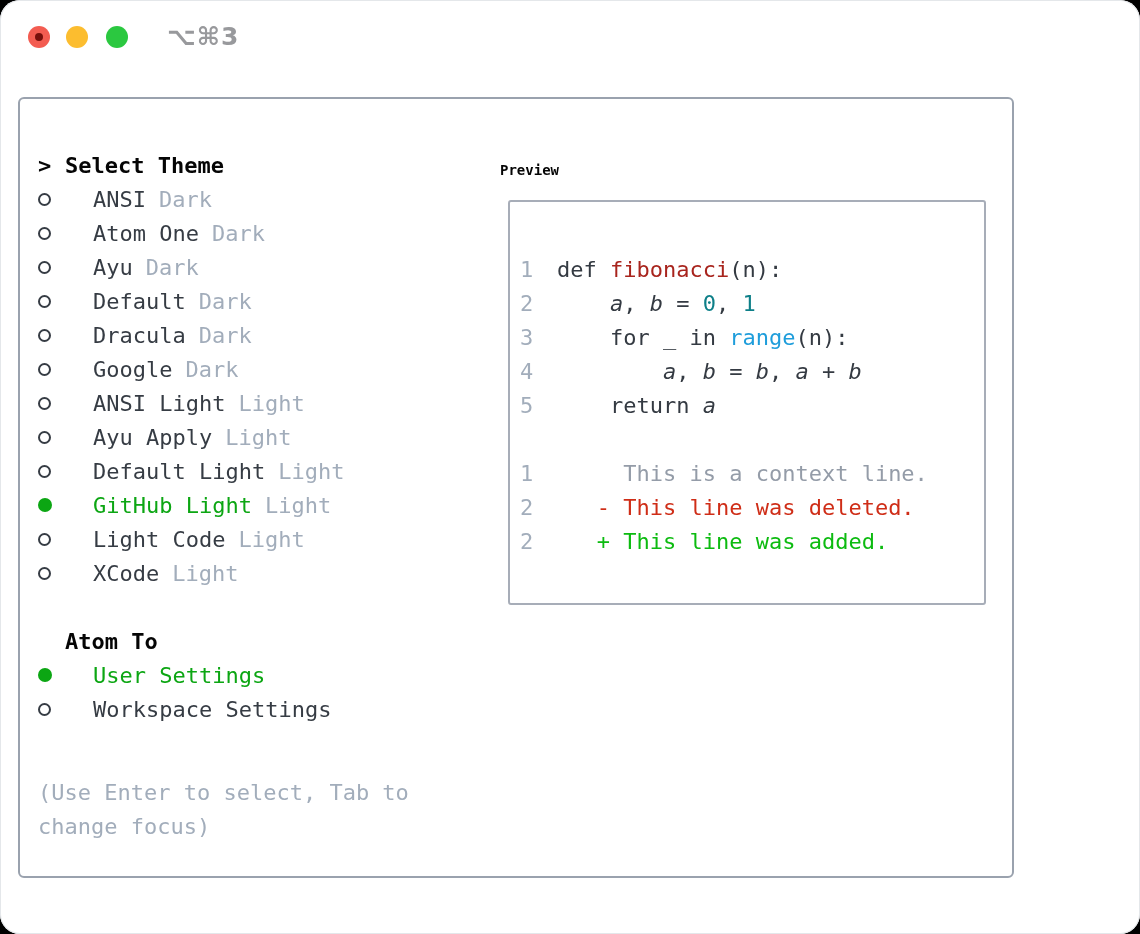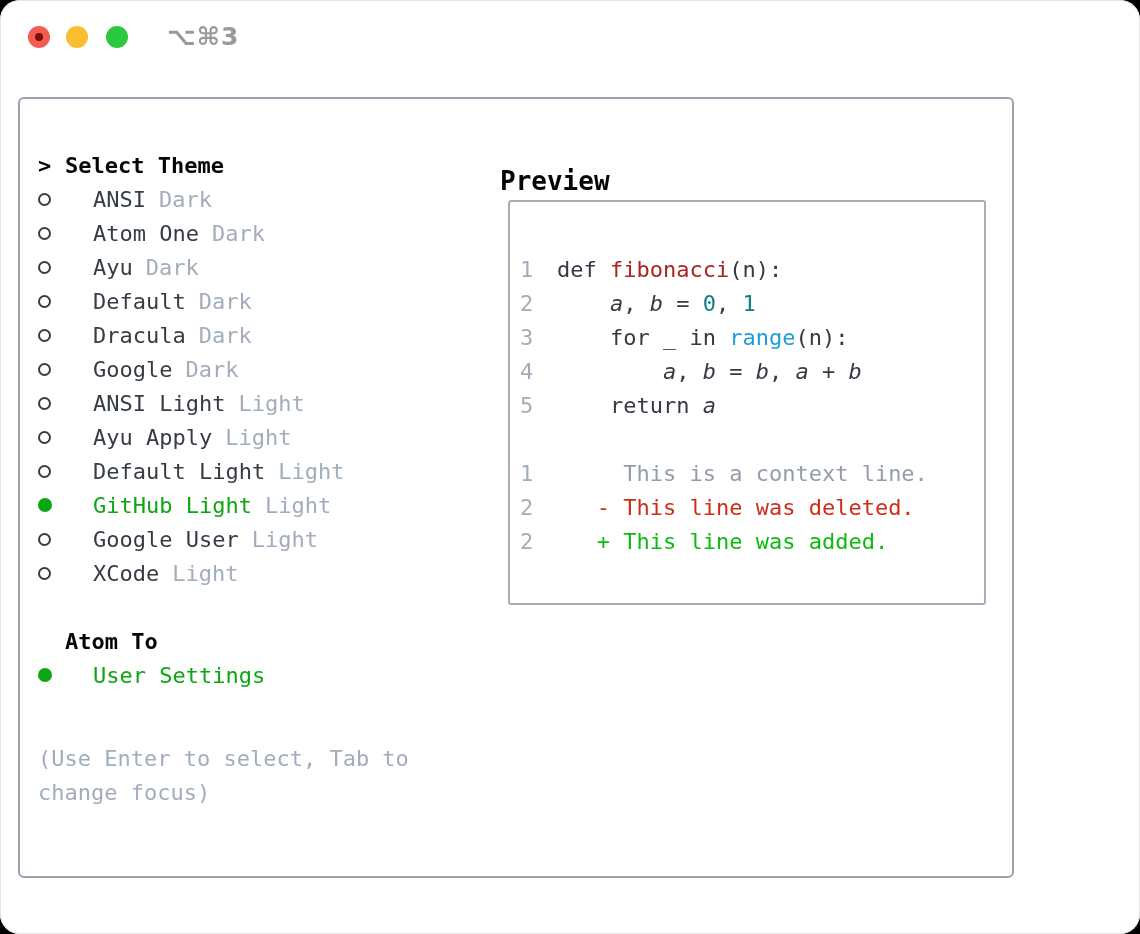--- a/index.html
+++ b/index.html
@@ -45,22 +45,22 @@
   .t-name{color:var(--text-dark,#363c44);margin-left:28px;}
   .t-name.sel{color:var(--selected-green,#0ca613);}
   .t-variant{color:var(--muted-gray,#a2adbb);margin-left:13px;}
   .sidebar{position:absolute;left:18px;top:49px;}
   .hint{
     margin-top:16px;width:400px;font-size:22px;line-height:34px;
     color:var(--muted-gray,#a2adbb);white-space:normal;
   }
   
   .preview-title{
-    position:absolute;left:480px;top:65px;height:34px;line-height:34px;
-    font-size:26px;font-weight:bold;color:var(--heading-black,#050505);
+    position:absolute;left:480px;top:54px;height:34px;line-height:34px;
+    font-size:14px;font-weight:bold;color:var(--heading-black,#050505);
   }
   .preview-box{
     position:absolute;left:488px;top:101px;width:478px;height:405px;
     box-sizing:border-box;border:2px solid var(--preview-border,#a7adb8);
     border-radius:3px;background:#fff;padding:50px 10px 0 10px;overflow:hidden;
   }
   .cl{display:flex;height:34px;align-items:center;font-size:22px;white-space:pre;}
   .ln{width:37px;flex-shrink:0;color:var(--muted-gray,#a2adbb);}
   .sg-plain{color:var(--code-dark,#343a42);}
   .sg-func{color:var(--func-red,#a8241d);}
@@ -95,33 +95,34 @@
           <div class="row"><span class="marker"><span class="radio"></span></span><span class="t-name">ANSI</span><span class="t-variant">Dark</span></div>
           <div class="row"><span class="marker"><span class="radio"></span></span><span class="t-name">Atom One</span><span class="t-variant">Dark</span></div>
           <div class="row"><span class="marker"><span class="radio"></span></span><span class="t-name">Ayu</span><span class="t-variant">Dark</span></div>
           <div class="row"><span class="marker"><span class="radio"></span></span><span class="t-name">Default</span><span class="t-variant">Dark</span></div>
           <div class="row"><span class="marker"><span class="radio"></span></span><span class="t-name">Dracula</span><span class="t-variant">Dark</span></div>
           <div class="row"><span class="marker"><span class="radio"></span></span><span class="t-name">Google</span><span class="t-variant">Dark</span></div>
           <div class="row"><span class="marker"><span class="radio"></span></span><span class="t-name">ANSI Light</span><span class="t-variant">Light</span></div>
           <div class="row"><span class="marker"><span class="radio"></span></span><span class="t-name">Ayu Apply</span><span class="t-variant">Light</span></div>
           <div class="row"><span class="marker"><span class="radio"></span></span><span class="t-name">Default Light</span><span class="t-variant">Light</span></div>
           <div class="row"><span class="marker"><span class="radio sel"></span></span><span class="t-name sel">GitHub Light</span><span class="t-variant">Light</span></div>
-          <div class="row"><span class="marker"><span class="radio"></span></span><span class="t-name">Google User</span><span class="t-variant">Light</span></div>
+          <div class="row"><span class="marker"><span class="radio"></span></span><span class="t-name">Light Code</span><span class="t-variant">Light</span></div>
           <div class="row"><span class="marker"><span class="radio"></span></span><span class="t-name">XCode</span><span class="t-variant">Light</span></div>
         </div>
 
       <div class="spacer"></div>
 
       <div class="row">
         <span class="marker"></span>
         <span class="hdr">Atom To</span>
       </div>
 
       <div id="apply-list">
           <div class="row"><span class="marker"><span class="radio sel"></span></span><span class="t-name sel">User Settings</span></div>
+          <div class="row"><span class="marker"><span class="radio"></span></span><span class="t-name">Workspace Settings</span></div>
         </div>
 
       <div class="spacer"></div>
 
       <div class="hint">(Use Enter to select, Tab to change focus)</div>
     </div>
 
     <div class="preview-title">Preview</div>
 
     <div class="preview-box">

